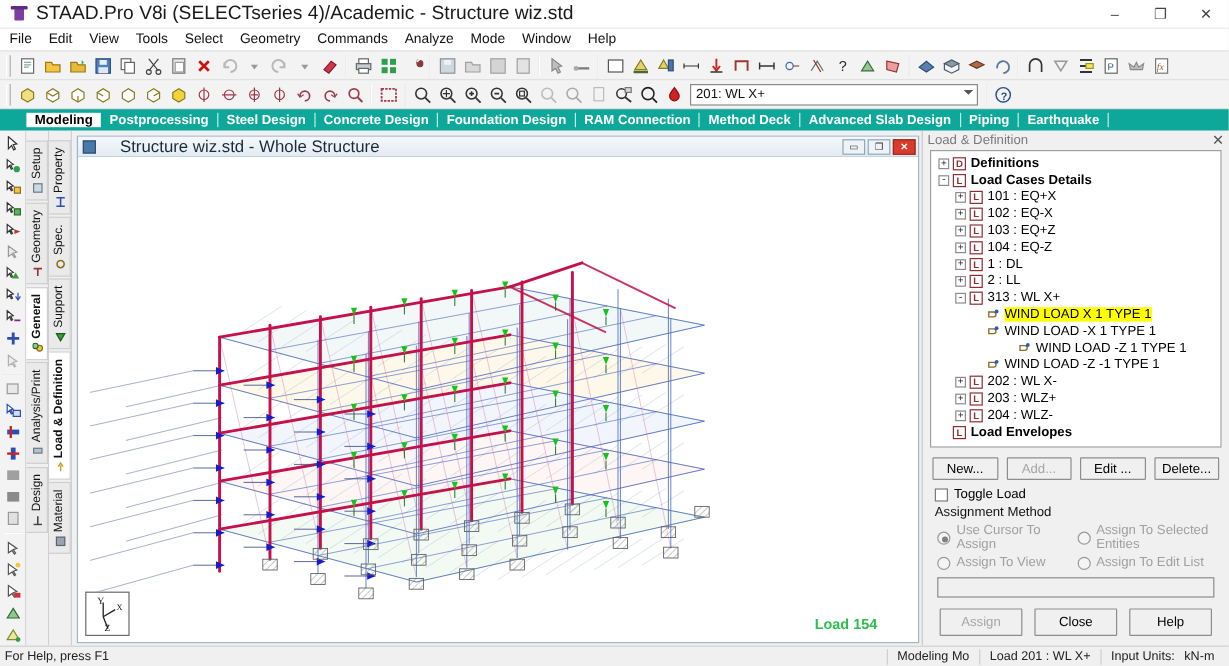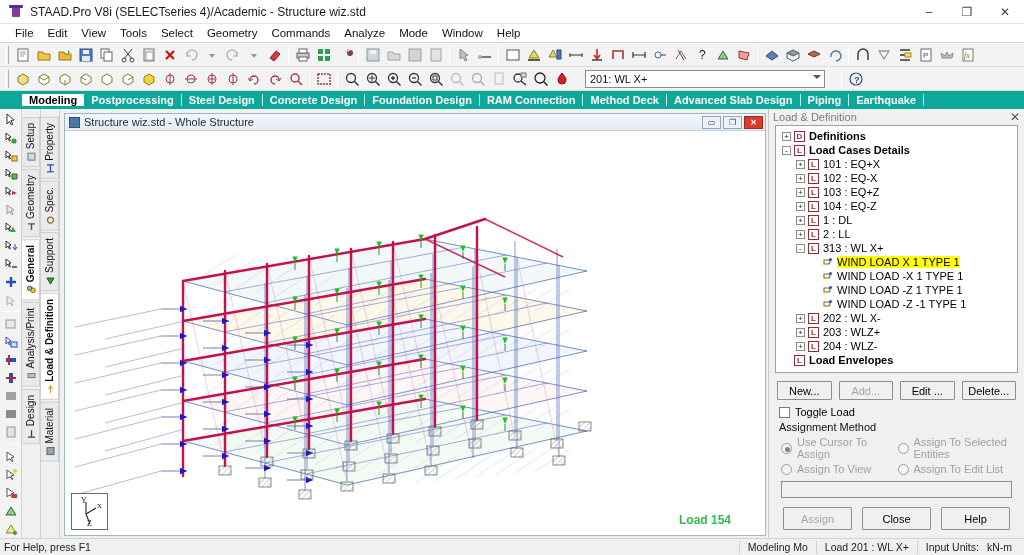--- a/index.html
+++ b/index.html
@@ -15,43 +15,43 @@
          display:flex; flex-direction:column; }
 
   
   .titlebar { height:24px; background:#ffffff; display:flex; align-items:center;
               border-bottom:1px solid #e6e6e6; flex:0 0 24px; }
   .title-icon { width:16px; height:16px; margin:0 6px 0 8px; position:relative; }
   .title-icon .tbody { position:absolute; left:4px; top:3px; width:8px; height:10px;
         background:#7a3fa0; border-radius:1px; }
   .title-icon .tbar { position:absolute; left:1px; top:1px; width:14px; height:3px;
         background:#5c2d80; border-radius:1px;}
-  .title-text { font-size:12px; color:#1a1a1a; white-space:nowrap; }
+  .title-text { font-size:16px; color:#1a1a1a; white-space:nowrap; }
   .wincontrols { margin-left:auto; display:flex; height:24px; }
   .wc { width:38px; height:24px; display:flex; align-items:center; justify-content:center;
         font-size:12px; color:#444; }
 
   
   .menubar { height:19px; background:#ffffff; display:flex; align-items:center;
-             padding-left:8px; flex:0 0 19px; border-bottom:1px solid #d8d8d8;}
+             padding-left:1px; flex:0 0 19px; border-bottom:1px solid #d8d8d8;}
   .menu-item { padding:1px 7px; font-size:11.5px; color:#111; cursor:default; }
 
   
   .toolbar { height:24px; background:#f3f3f3; display:flex; align-items:center;
              border-bottom:1px solid #dcdcdc; flex:0 0 24px; padding-left:2px; }
   .tb-grip { width:4px; height:18px; border-left:1px solid #fff; border-right:1px solid #b0b0b0;
              margin:0 3px; flex:0 0 4px;}
   .sep { width:1px; height:18px; background:#c0c0c0; margin:0 3px; border-right:1px solid #fff;
          flex:0 0 1px;}
   .tbtn { width:21px; height:21px; display:flex; align-items:center; justify-content:center;
           flex:0 0 21px; position:relative; }
   .tbtn svg { display:block; }
   .combo { height:18px; width:240px; background:#fff; border:1px solid #8a8a8a;
            display:flex; align-items:center; padding-left:4px; font-size:11px;
-           margin:0 13px; position:relative;}
+           margin:0 3px; position:relative;}
   .combo .arrow { position:absolute; right:3px; top:4px; width:0;height:0;
            border-left:4px solid transparent;border-right:4px solid transparent;
            border-top:4px solid #555;}
   .combo-txt { color:#111; }
 
   
   .modetabs { height:18px; background:#0ea89a; display:flex; align-items:center;
               flex:0 0 18px; padding-left:22px; }
   .mtab { color:#ffffff; font-size:11px; font-weight:bold; padding:0 7px;
           display:flex; align-items:center; border-right:1px solid #bfeee9;
@@ -80,21 +80,21 @@
 
   
   .mdi { flex:1 1 auto; background:#f0f0f0; padding:4px 2px 2px 4px; min-width:0;
          display:flex; }
   .childwin { flex:1 1 auto; border:1px solid #9fb6c8; background:#fff;
               display:flex; flex-direction:column; min-width:0; box-shadow:0 0 0 1px #e8eef3 inset;}
   .cw-title { height:17px; background:linear-gradient(#f4f8fb,#e3ebf2);
               display:flex; align-items:center; padding-left:4px; border-bottom:1px solid #c3d2de;}
   .cw-ico { width:11px;height:11px;background:#4a78a8;margin-right:4px;
             border:1px solid #2c4f73; flex:0 0 11px;}
-  .cw-txt { font-size:11px; color:#1a2a38;}
+  .cw-txt { font-size:14px; color:#1a2a38;margin-left:16px;}
   .cw-btns { margin-left:auto; display:flex; gap:2px; padding-right:2px;}
   .cwb { width:19px;height:13px;border:1px solid #8fa6b8;background:#eef3f7;
          display:flex;align-items:center;justify-content:center;font-size:8px;color:#333;}
   .cwb.close { background:#d83b2b; border-color:#9c2a1e; color:#fff; font-weight:bold;}
   .canvaswrap { flex:1 1 auto; position:relative; background:#ffffff; overflow:hidden;}
   .canvaswrap svg { position:absolute; left:0; top:0; }
   .loadlabel { position:absolute; right:34px; bottom:8px; color:#2fbd4f;
                font-weight:bold; font-size:12px; }
   .axisbox { position:absolute; left:6px; bottom:5px; width:37px; height:37px;
              border:1px solid #6a6a6a; background:#fff;}
@@ -1193,21 +1193,21 @@
           <div class="trow windrow" style="padding-left: 32px;">
             <span class="tspace"></span>
             <span class="tico">
               <svg width="11" height="11">
                 <path d="M2 3h4a2 2 0 1 1 0 4H2z" fill="none" stroke="#8a6a20" stroke-width="1.1"></path>
                 <circle cx="8.5" cy="2.5" r="1.6" fill="#2a5ac8"></circle>
               </svg>
             </span>
             <span class="tlabel">WIND LOAD -X 1 TYPE 1</span>
           </div>
-          <div class="trow windrow" style="padding-left: 32px;">
+          <div class="trow windrow" style="padding-left: 32px; justify-content: center;">
             <span class="tspace"></span>
             <span class="tico">
               <svg width="11" height="11">
                 <path d="M2 3h4a2 2 0 1 1 0 4H2z" fill="none" stroke="#8a6a20" stroke-width="1.1"></path>
                 <circle cx="8.5" cy="2.5" r="1.6" fill="#2a5ac8"></circle>
               </svg>
             </span>
             <span class="tlabel">WIND LOAD -Z 1 TYPE 1</span>
           </div>
           <div class="trow windrow" style="padding-left: 32px;">

